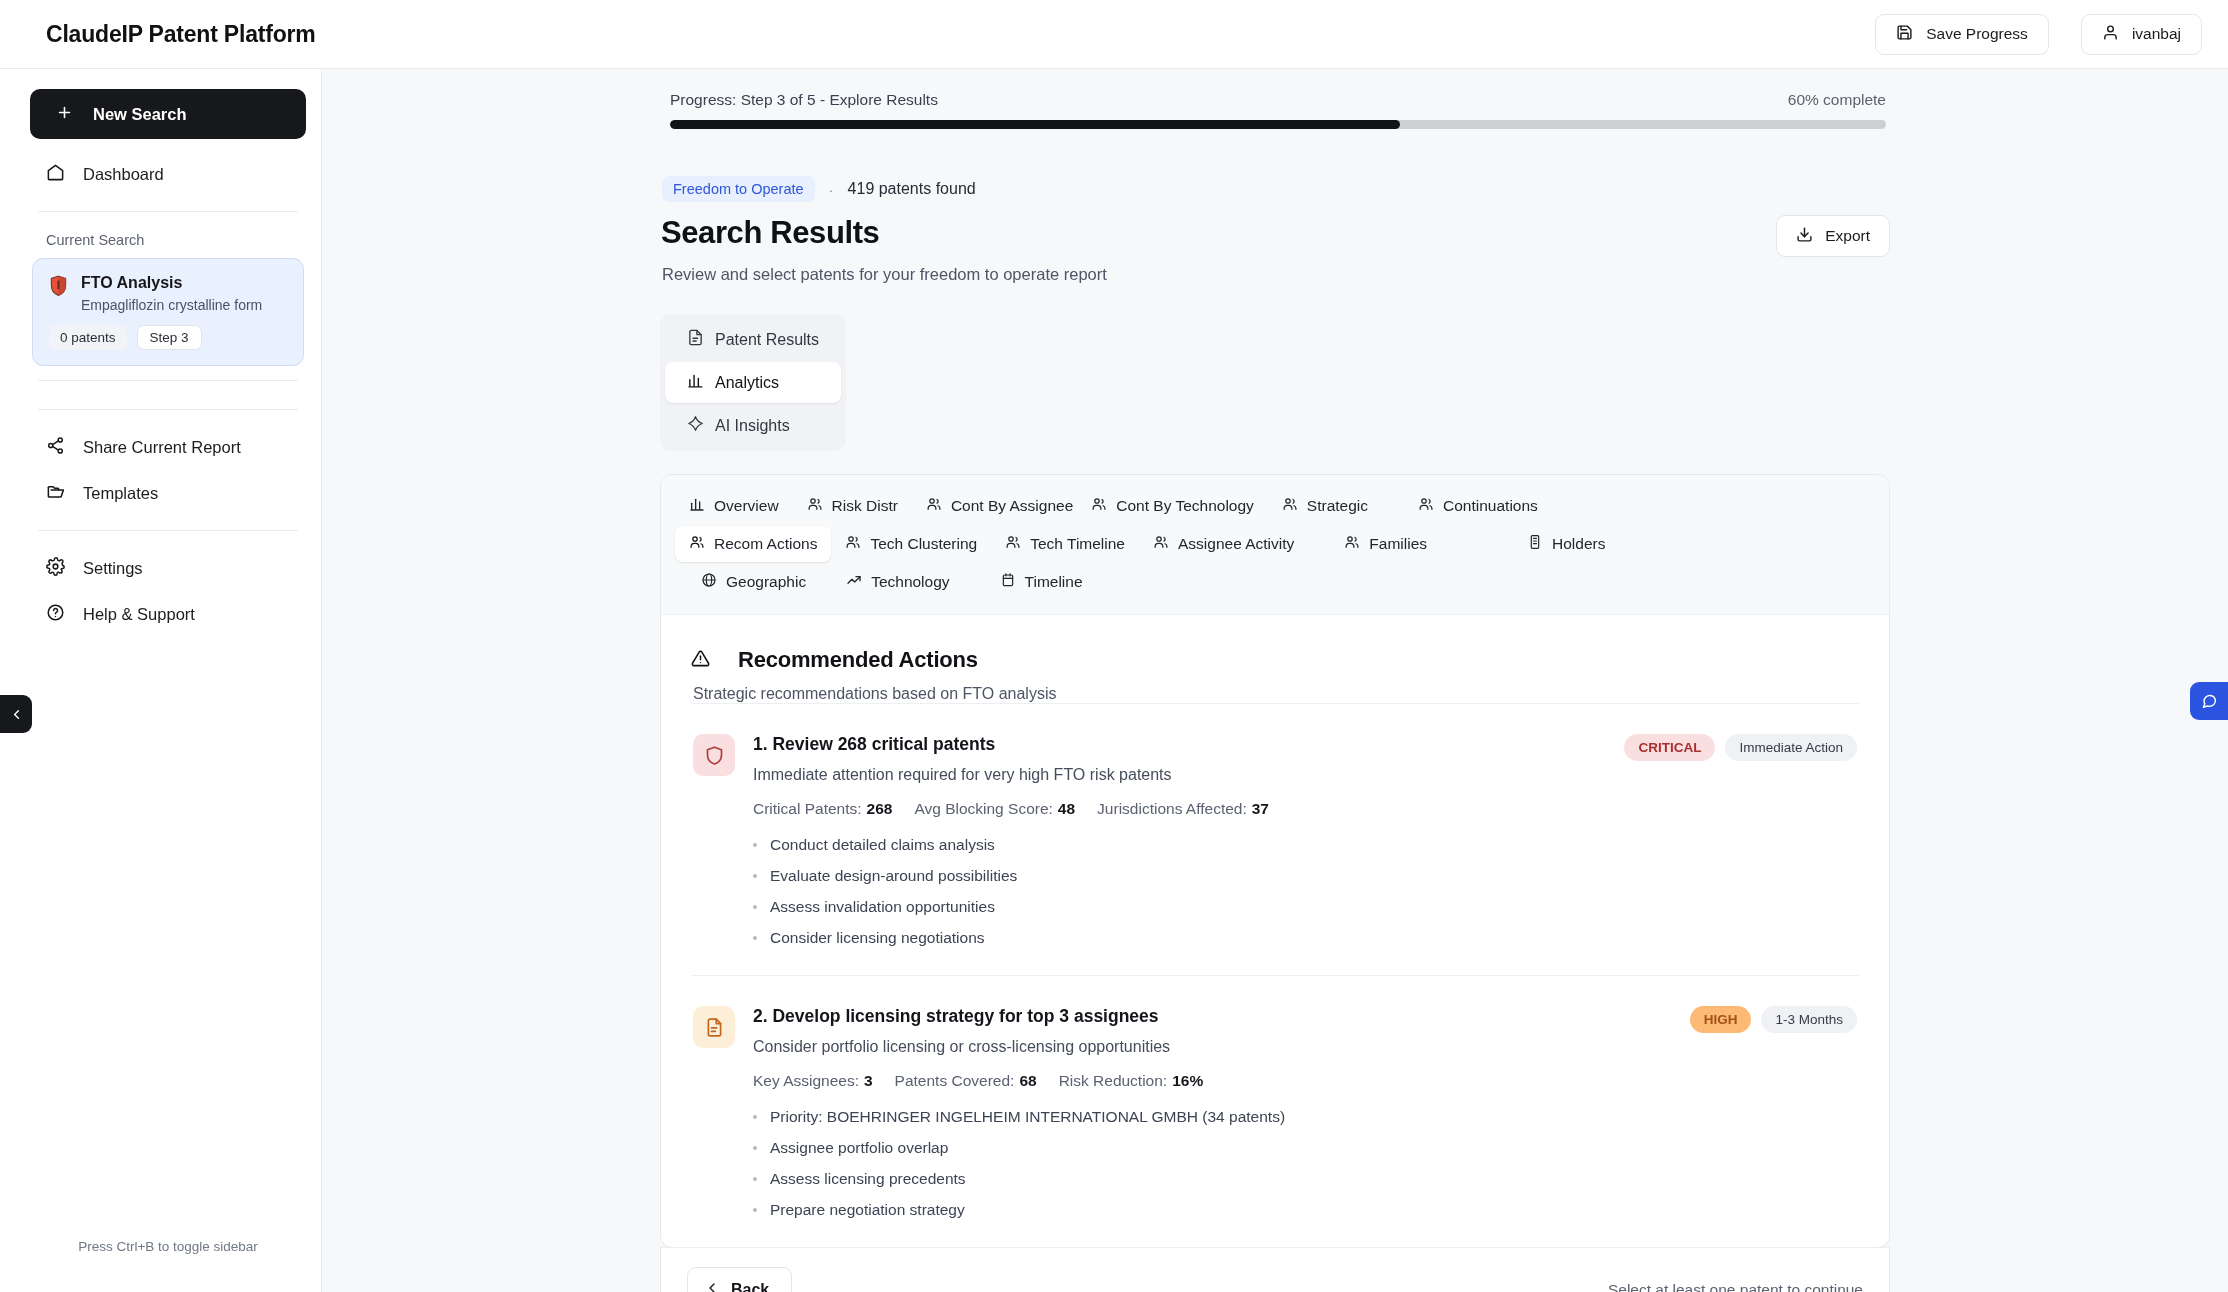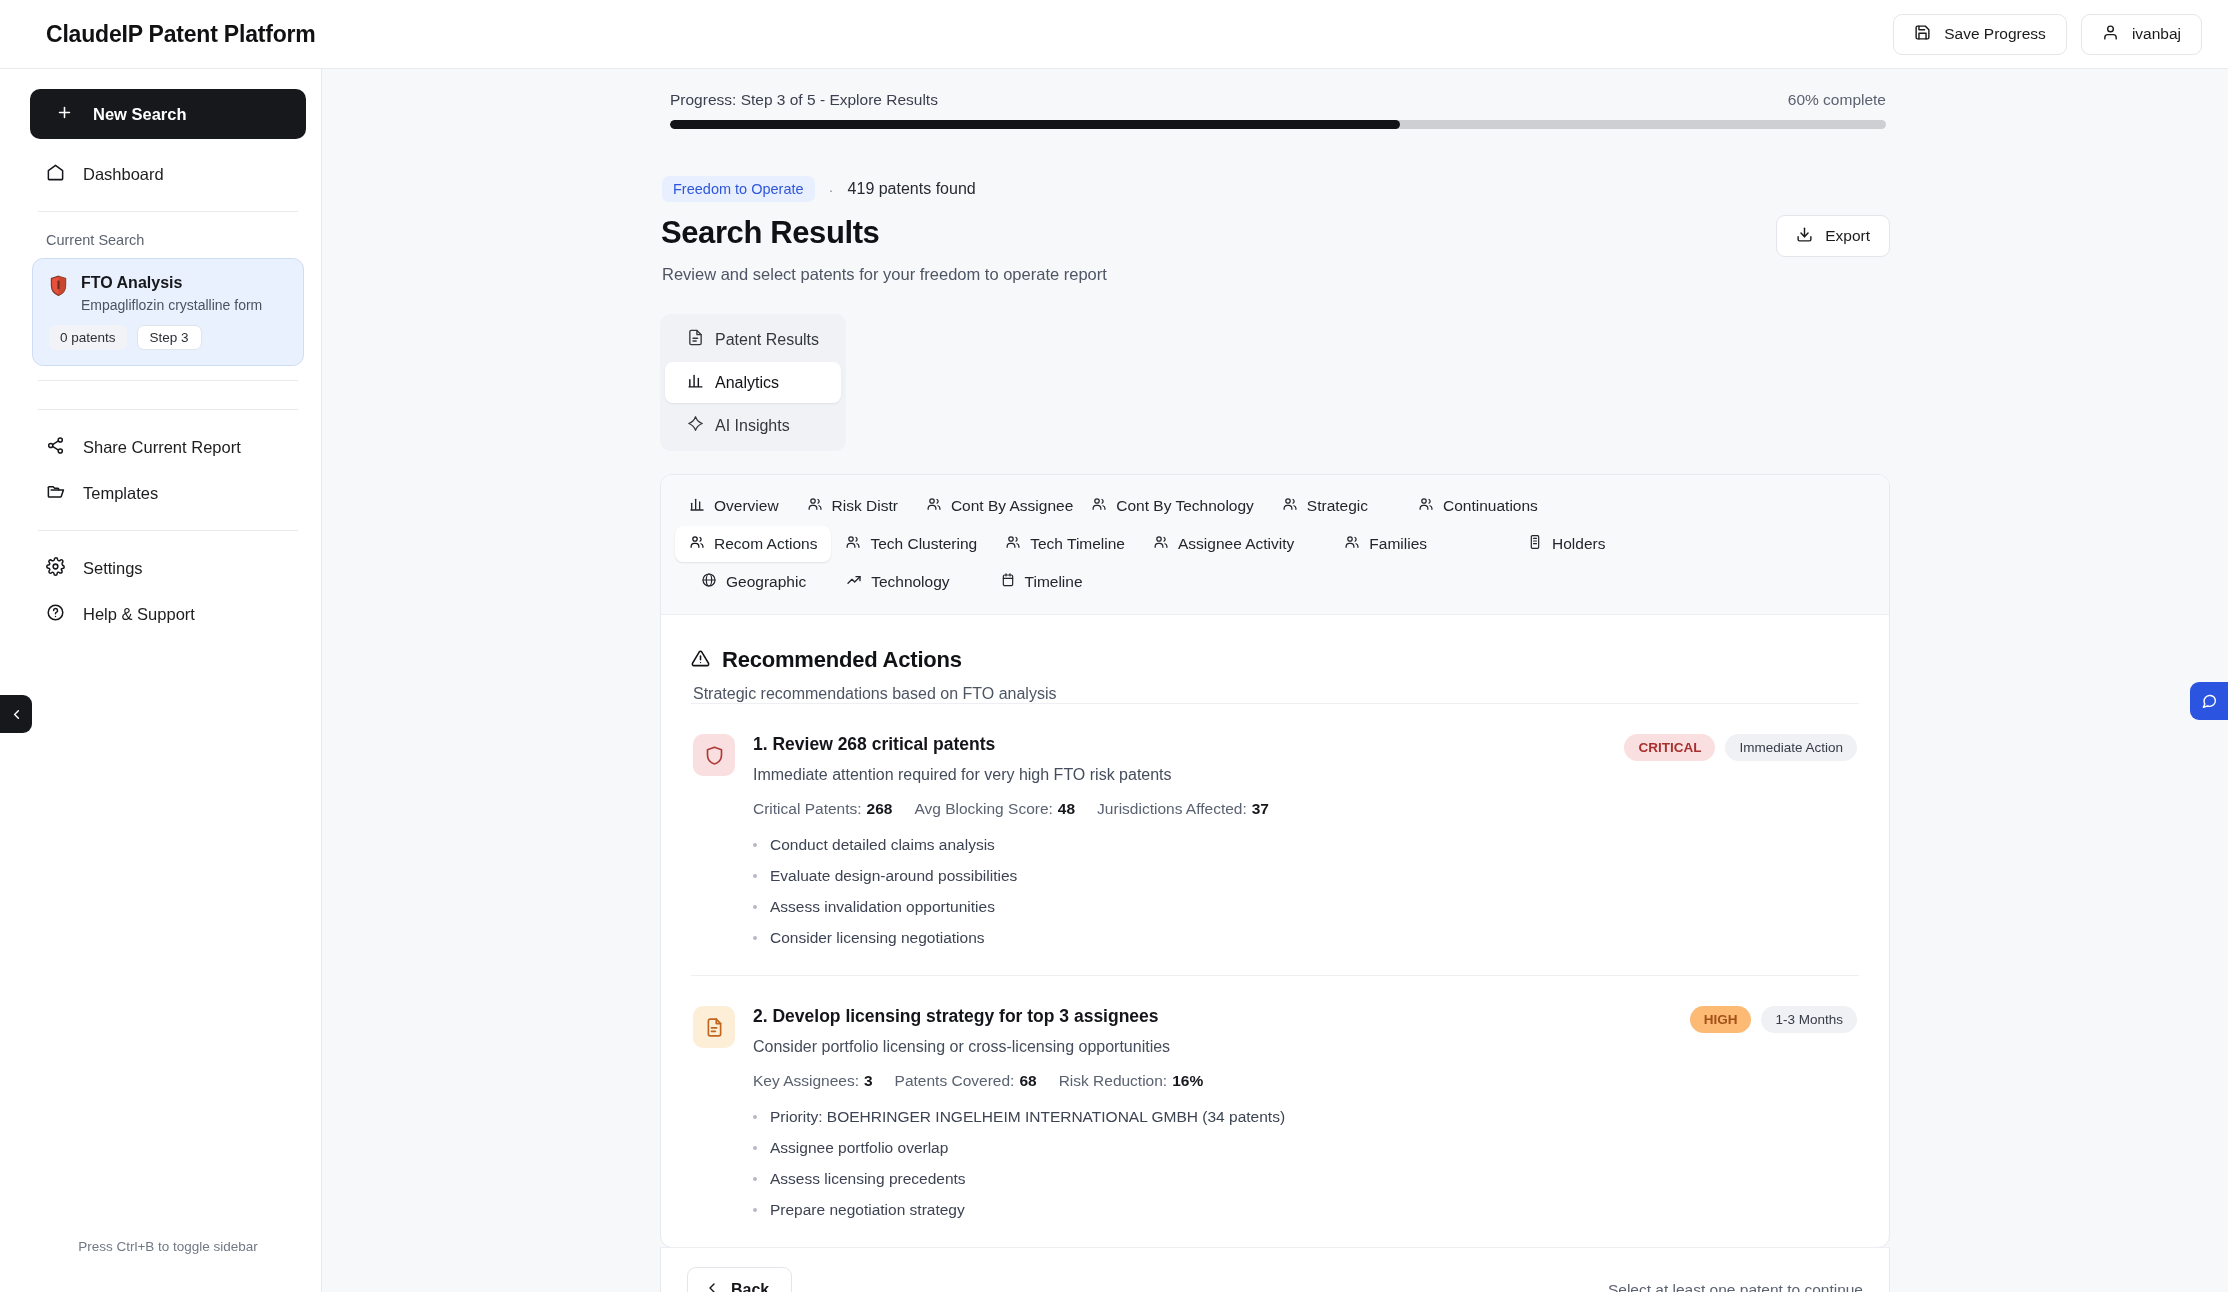--- a/index.html
+++ b/index.html
@@ -14,21 +14,21 @@
 
   
   .topbar {
     height: 69px; min-height: 69px;
     background: #ffffff;
     border-bottom: 1px solid #e8eaed;
     display: flex; align-items: center; justify-content: space-between;
     padding: 0 26px 0 46px;
   }
   .brand { font-size: 23px; font-weight: 700; letter-spacing: -0.2px; color: #111113; }
-  .topbar-right { display: flex; align-items: center; gap: 14px; }
+  .topbar-right { display: flex; align-items: center; gap: 32px; }
   .gbtn {
     display: flex; align-items: center; gap: 13px;
     height: 41px; padding: 0 20px;
     border: 1px solid #e4e6ea; border-radius: 9px;
     background: #fff; font-size: 15.5px; font-weight: 500; color: #1b1b1d;
     cursor: pointer;
   }
   .gbtn svg { flex: none; }
 
   
@@ -139,21 +139,21 @@
   .strow { display: flex; width: 100%; }
   .strow + .strow { margin-top: 2px; }
   .stab {
     display: flex; align-items: center; gap: 9px;
     padding: 8px 14px; border-radius: 8px; font-size: 15.5px; color: #22262d;
     cursor: pointer; white-space: nowrap;
   }
   .stab.active { background: #fff; box-shadow: 0 1px 2px rgba(16,18,22,.10); font-weight: 500; }
 
   .panel-body { padding: 32px 30px 0 30px; }
-  .rec-head { display: flex; align-items: center; gap: 12px; }
+  .rec-head { display: flex; align-items: center; gap: 28px; }
   .rec-title { font-size: 22px; font-weight: 600; letter-spacing: -0.2px; color: #111216; }
   .rec-sub { font-size: 16px; color: #4d5463; margin-top: 12px; margin-left: 2px; }
 
   .item { border-top: 1px solid #edeff3; padding: 30px 2px 28px 2px; display: flex; gap: 0; }
   .item:first-of-type { margin-top: 32px; }
   .icon-box {
     width: 42px; height: 42px; border-radius: 10px; flex: none;
     display: flex; align-items: center; justify-content: center; margin-right: 18px;
   }
   .item-main { flex: 1; min-width: 0; }

